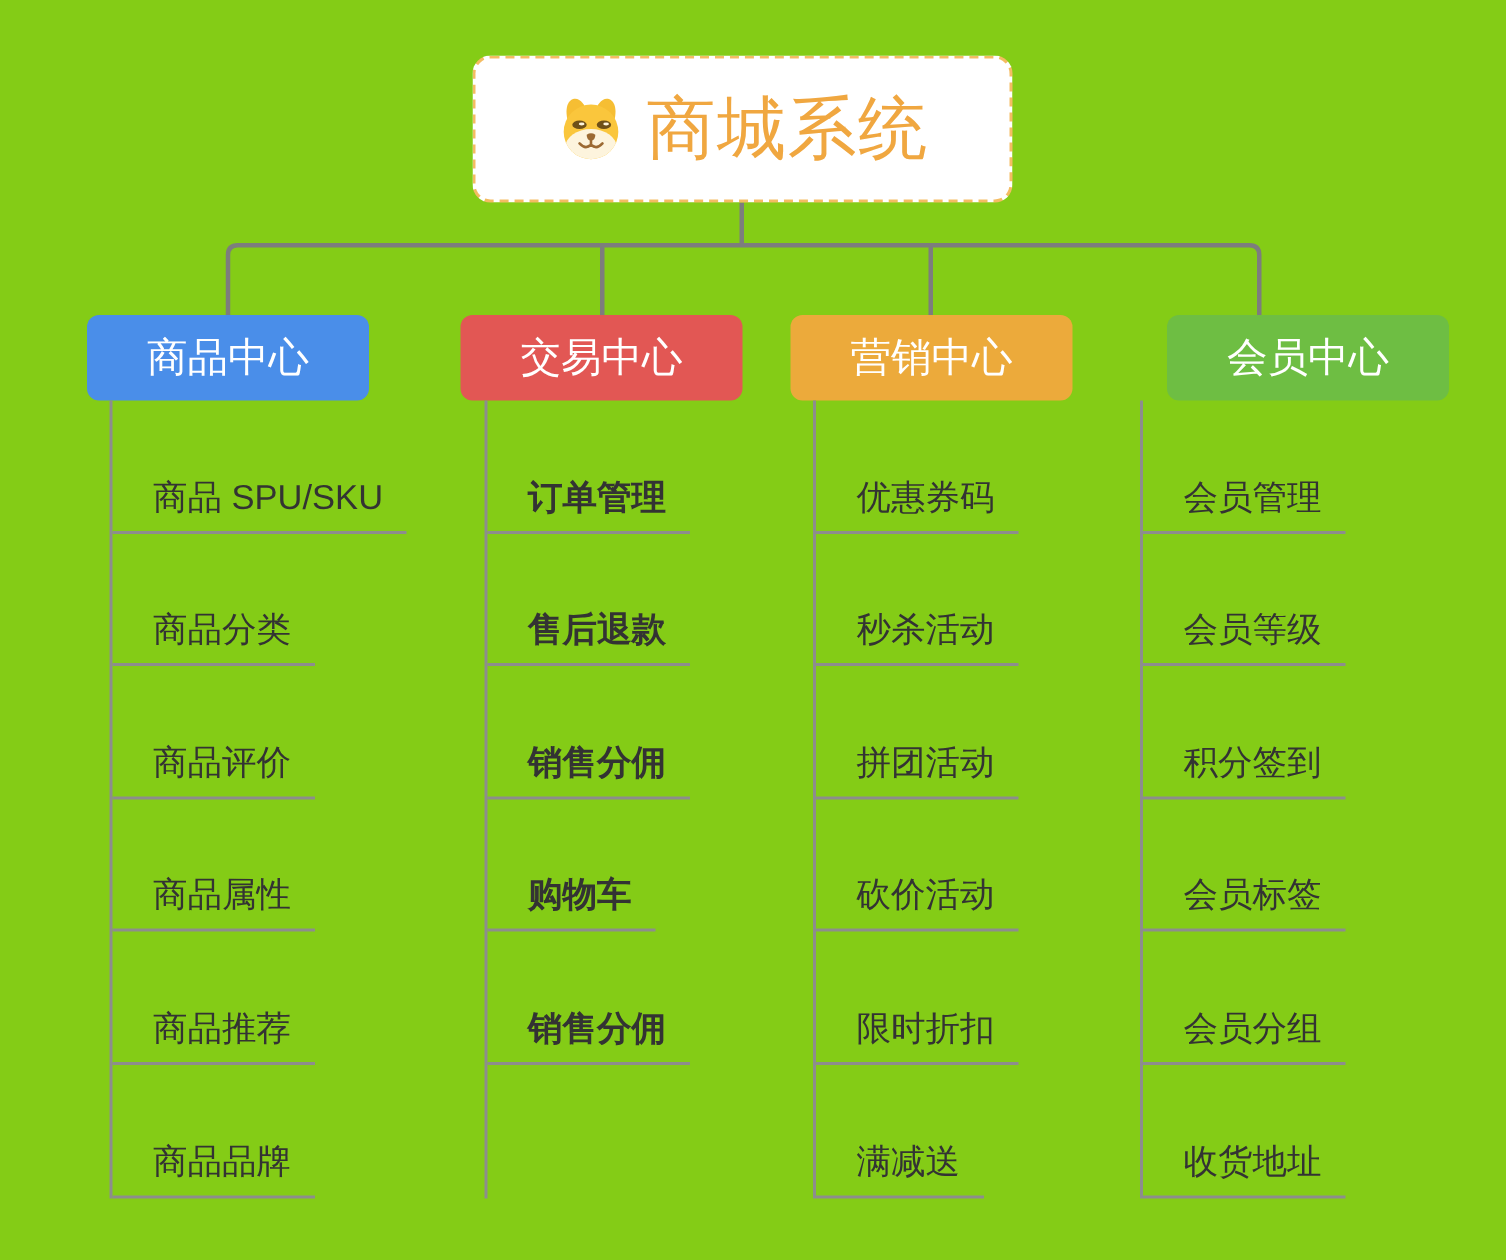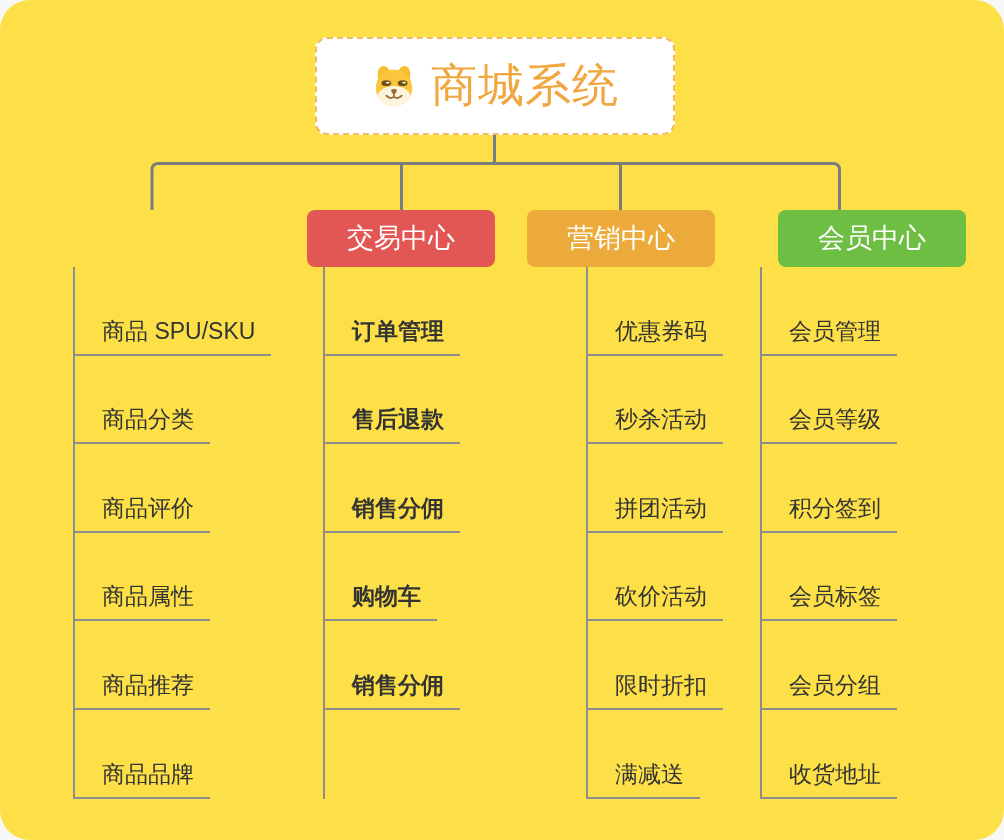--- a/index.html
+++ b/index.html
@@ -3,23 +3,22 @@
 <meta charset="utf-8">
 <style>
   html,body{margin:0;padding:0;}
   body{
     font-family:"Liberation Sans","DejaVu Sans",sans-serif;
     background:#f7f7f7;
   }
   .canvas{
     position:relative;
     width:1004px;height:840px;
-    background:#fde047;
+    background:#84cc16;
     overflow:hidden;
-    border-radius:30px;
   }
   .connectors{
     position:absolute;left:0;top:0;width:1004px;height:840px;
     pointer-events:none;
   }
   .root-node{
     position:absolute;left:315px;top:37px;width:360px;height:98px;
     background:#ffffff;
     border:2px dashed #f4bc62;
     border-radius:12px;
@@ -93,20 +92,21 @@
         <ellipse cx="33" cy="20" rx="5" ry="3" fill="#6e5018"></ellipse>
         <ellipse cx="17.5" cy="19.5" rx="2" ry="1" fill="#fff6dd"></ellipse>
         <ellipse cx="34.5" cy="19.5" rx="2" ry="1" fill="#fff6dd"></ellipse>
         <path d="M21 27 Q24 25 27 27 Q27 30.5 24 31.5 Q21 30.5 21 27 Z" fill="#9c6a33"></path>
         <path d="M24 31.5 V34 M16 33 Q20 37.5 24 34 Q28 37.5 32 33" fill="none" stroke="#9c6a33" stroke-width="1.8" stroke-linecap="round"></path>
       </svg>
     </span>
     <span class="root-label" style="color: rgb(240, 167, 64);">商城系统</span>
   </div>
 
+  <div class="branch-header" style="left: 58px; background-color: rgb(74, 142, 233);">商品中心</div>
   <div class="branch-header" style="left: 307px; background-color: rgb(226, 87, 84);">交易中心</div>
   <div class="branch-header" style="left: 527px; background-color: rgb(236, 170, 59);">营销中心</div>
   <div class="branch-header" style="left: 778px; background-color: rgb(110, 190, 67);">会员中心</div>
 
   <div class="branch-items" style="left:73px;">
     <div class="row">
         <span class="node-label">商品 SPU/SKU</span>
       </div>
     <div class="row">
         <span class="node-label">商品分类</span>
@@ -136,21 +136,21 @@
         <span class="node-label">销售分佣</span>
       </div>
     <div class="row">
         <span class="node-label">购物车</span>
       </div>
     <div class="row">
         <span class="node-label">销售分佣</span>
       </div>
   </div>
 
-  <div class="branch-items" style="left:542px;margin-left:44px;">
+  <div class="branch-items" style="left:542px;">
     <div class="row">
         <span class="node-label">优惠券码</span>
       </div>
     <div class="row">
         <span class="node-label">秒杀活动</span>
       </div>
     <div class="row">
         <span class="node-label">拼团活动</span>
       </div>
     <div class="row">

